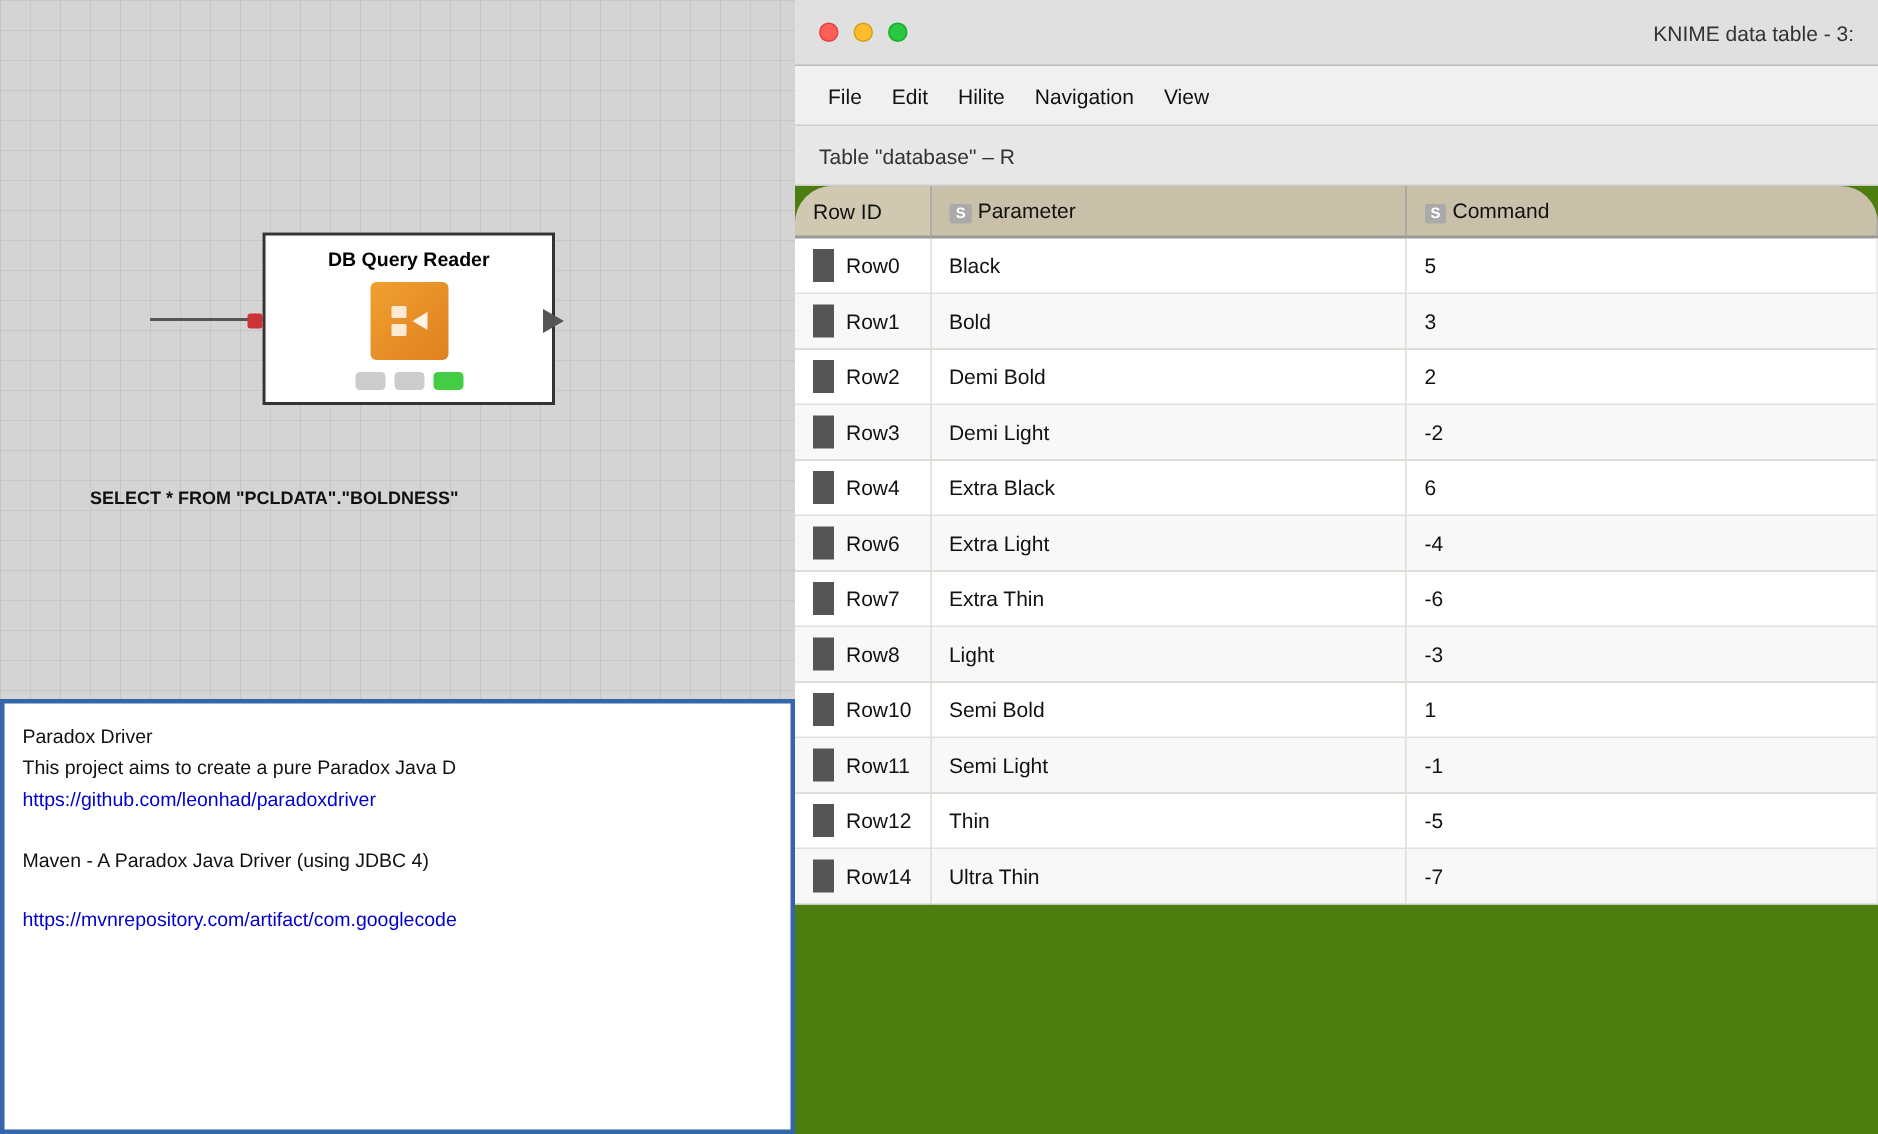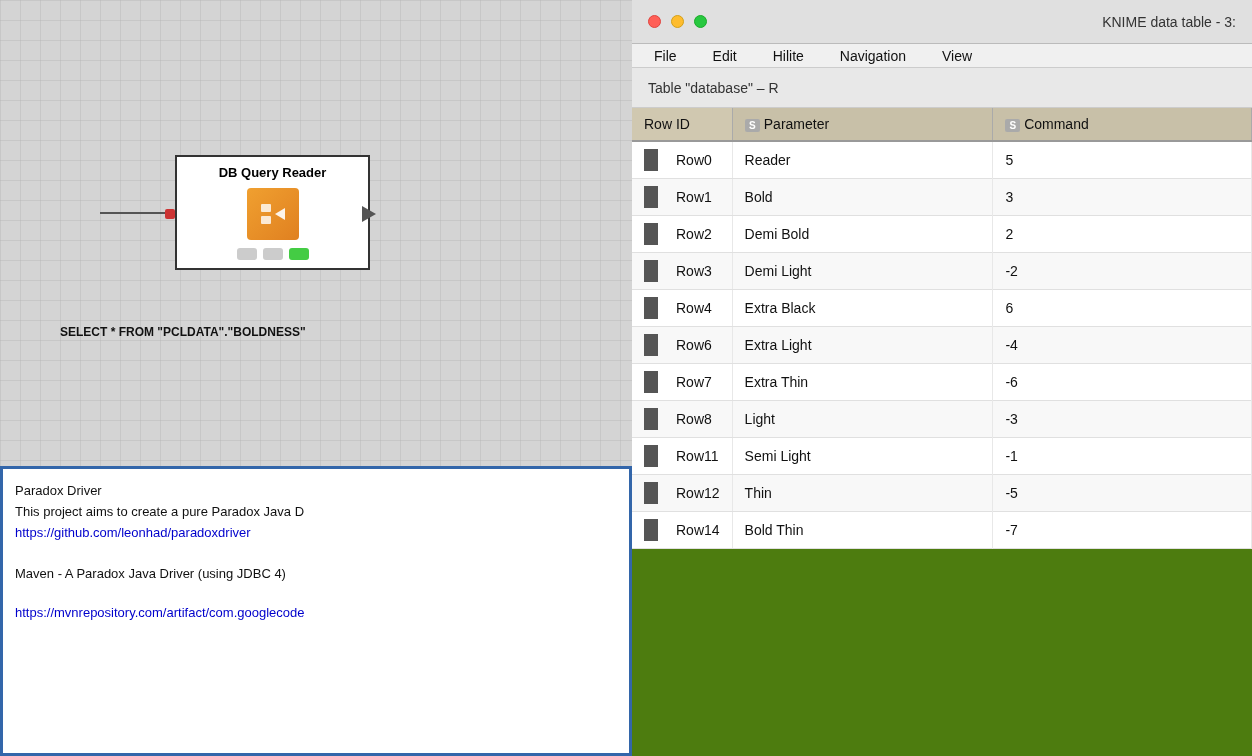--- a/index.html
+++ b/index.html
@@ -7,21 +7,21 @@
       font-family: -apple-system, BlinkMacSystemFont, "Helvetica Neue", Arial, sans-serif;
       background: #c8c8c8;
       width: 1252px;
       height: 756px;
       overflow: hidden;
       display: flex;
     }
 
     
     .left-panel {
-      width: 632px;
+      width: 530px;
       height: 756px;
       background: #d4d4d4;
       background-image:
         linear-gradient(rgba(180,180,180,0.4) 1px, transparent 1px),
         linear-gradient(90deg, rgba(180,180,180,0.4) 1px, transparent 1px);
       background-size: 20px 20px;
       position: relative;
       flex-shrink: 0;
       text-decoration: underline;
     }
@@ -169,23 +169,23 @@
       font-weight: 500;
       color: #333;
     }
 
     
     .menu-bar {
       background: #f0f0f0;
       display: flex;
       align-items: center;
       padding: 0 16px;
-      height: 24px;
+      height: 40px;
       border-bottom: 1px solid #ccc;
-      gap: 24px;
+      gap: 8px;
     }
     .menu-item {
       font-size: 14px;
       color: #111;
       cursor: pointer;
       padding: 4px 6px;
     }
 
     
     .table-header-bar {
@@ -196,20 +196,21 @@
       border-bottom: 1px solid #ccc;
       height: 40px;
       display: flex;
       align-items: center;
     }
 
     
     .table-container {
       flex: 1;
       overflow-y: auto;
+      border-radius: 25px;
     }
     table {
       width: 100%;
       border-collapse: collapse;
       font-size: 14px;
     }
     thead tr {
       background: #c8c0a8;
     }
     thead th {
@@ -242,21 +243,21 @@
       background: #f8f8f8;
     }
     tbody td {
       padding: 7px 12px;
       border-right: 1px solid #e8e8e8;
       color: #111;
     }
     tbody td:first-child {
       display: flex;
       align-items: center;
-      gap: 18px;
+      gap: 8px;
     }
     .row-color-dot {
       width: 14px;
       height: 22px;
       background: #555;
       flex-shrink: 0;
     }
   </style>
 </head>
 <body>
@@ -330,21 +331,21 @@
           <th><span class="col-s-badge">S</span>Parameter</th>
           <th><span class="col-s-badge">S</span>Command</th>
         </tr>
       </thead>
       <tbody id="table-body">
       <tr>
             <td>
               <div class="row-color-dot"></div>
               <span>Row0</span>
             </td>
-            <td>Reader</td>
+            <td>Black</td>
             <td>5</td>
           </tr>
           <tr>
             <td>
               <div class="row-color-dot"></div>
               <span>Row1</span>
             </td>
             <td>Bold</td>
             <td>3</td>
           </tr>
@@ -392,37 +393,45 @@
             <td>
               <div class="row-color-dot"></div>
               <span>Row8</span>
             </td>
             <td>Light</td>
             <td>-3</td>
           </tr>
           <tr>
             <td>
               <div class="row-color-dot"></div>
+              <span>Row10</span>
+            </td>
+            <td>Semi Bold</td>
+            <td>1</td>
+          </tr>
+          <tr>
+            <td>
+              <div class="row-color-dot"></div>
               <span>Row11</span>
             </td>
             <td>Semi Light</td>
             <td>-1</td>
           </tr>
           <tr>
             <td>
               <div class="row-color-dot"></div>
               <span>Row12</span>
             </td>
             <td>Thin</td>
             <td>-5</td>
           </tr>
           <tr>
             <td>
               <div class="row-color-dot"></div>
               <span>Row14</span>
             </td>
-            <td>Bold Thin</td>
+            <td>Ultra Thin</td>
             <td>-7</td>
           </tr>
         </tbody>
     </table>
   </div>
 </div>
 
 </body></html>

